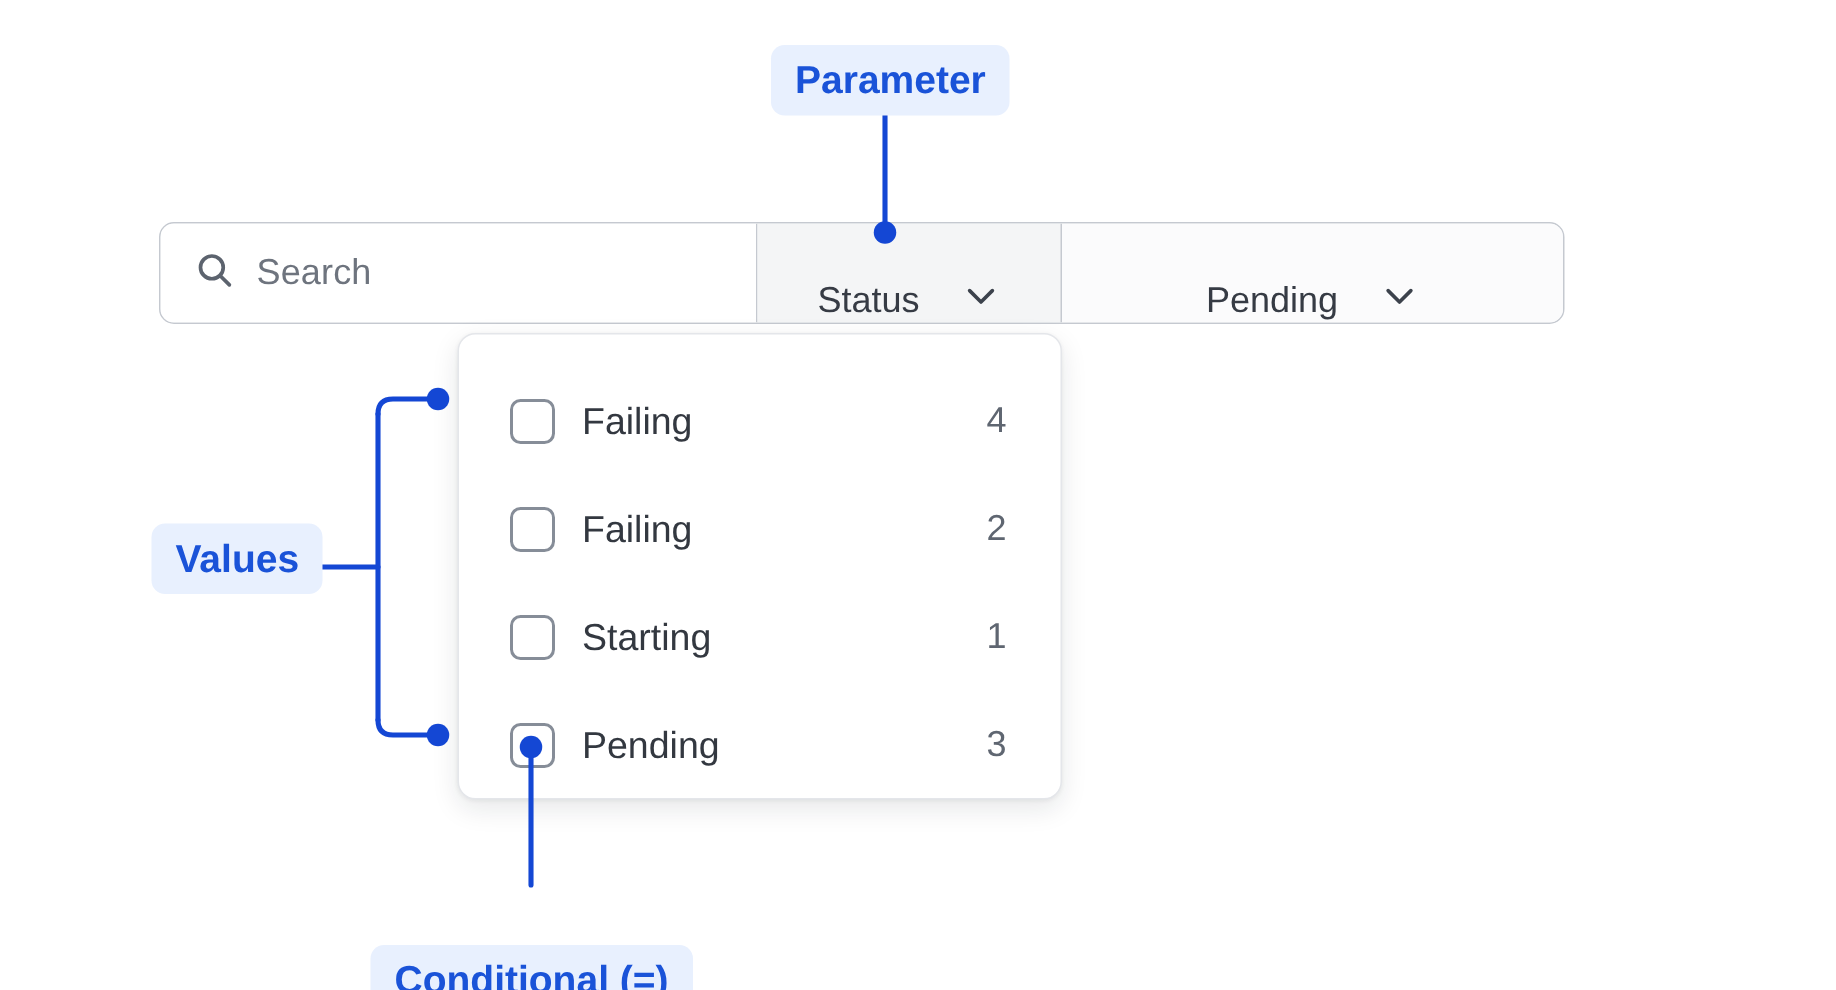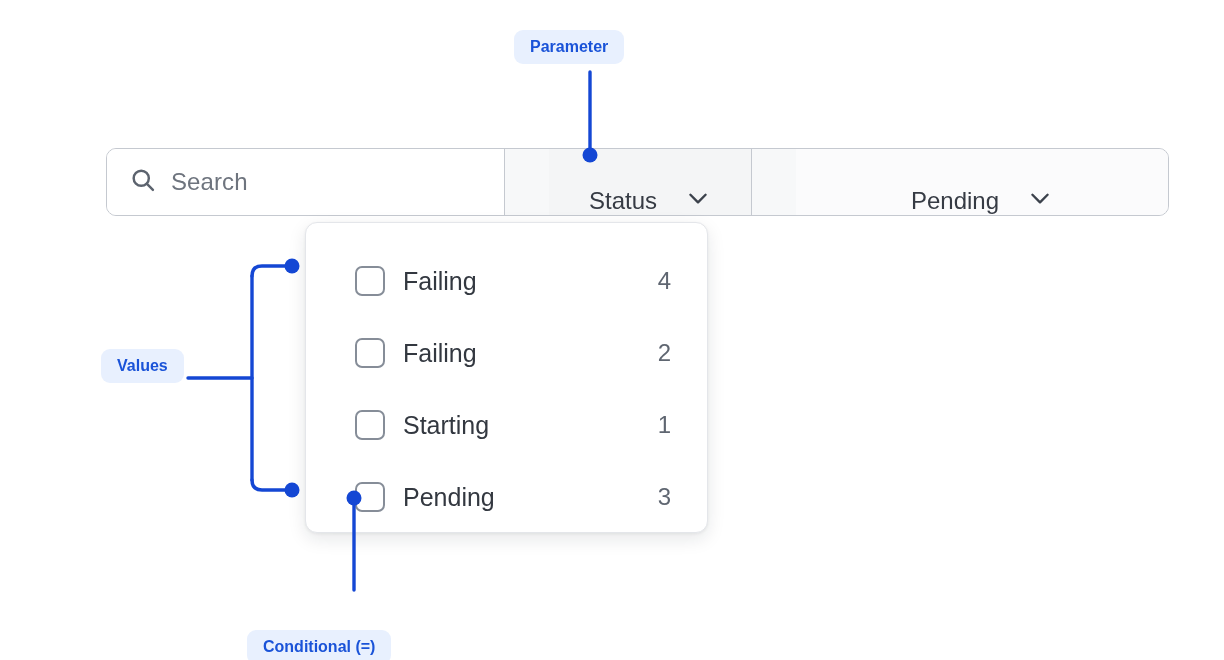--- a/index.html
+++ b/index.html
@@ -13,29 +13,28 @@
     overflow: hidden;
   }
 
   .stage { position: absolute; inset: 0; }
 
   
   .filter-bar {
     position: absolute;
     left: 106px;
     top: 148px;
-    width: 1063px;
+    width: 937px;
     height: 68px;
     display: flex;
     align-items: stretch;
     border: 1px solid #c5c9d0;
     border-radius: 10px;
     background: #f7f8f9;
     overflow: hidden;
-    gap: 44px;
   }
 
   .search-cell {
     width: 398px;
     background: #ffffff;
     display: flex;
     align-items: center;
     gap: 14px;
     padding: 0 22px;
     border-right: 1px solid #c5c9d0;
@@ -91,21 +90,20 @@
     padding: 22px 0;
     z-index: 3;
   }
 
   .opt-row {
     height: 72px;
     display: flex;
     align-items: center;
     padding: 0 36px 0 34px;
     cursor: pointer;
-    margin-left: 15px;
   }
 
   .cbox {
     flex: 0 0 auto;
     width: 30px;
     height: 30px;
     border: 2px solid #868d98;
     border-radius: 7px;
     background: #ffffff;
   }
@@ -121,21 +119,21 @@
     margin-left: auto;
     font-size: 24px;
     color: #5f6671;
   }
 
   
   .pill {
     position: absolute;
     background: #e8f0fe;
     color: #1a53d8;
-    font-size: 16px;
+    font-size: 26px;
     font-weight: bold;
     border-radius: 9px;
     padding: 8px 16px;
     white-space: nowrap;
     z-index: 5;
   }
 
   .ann-svg {
     position: absolute;
     left: 0; top: 0;

